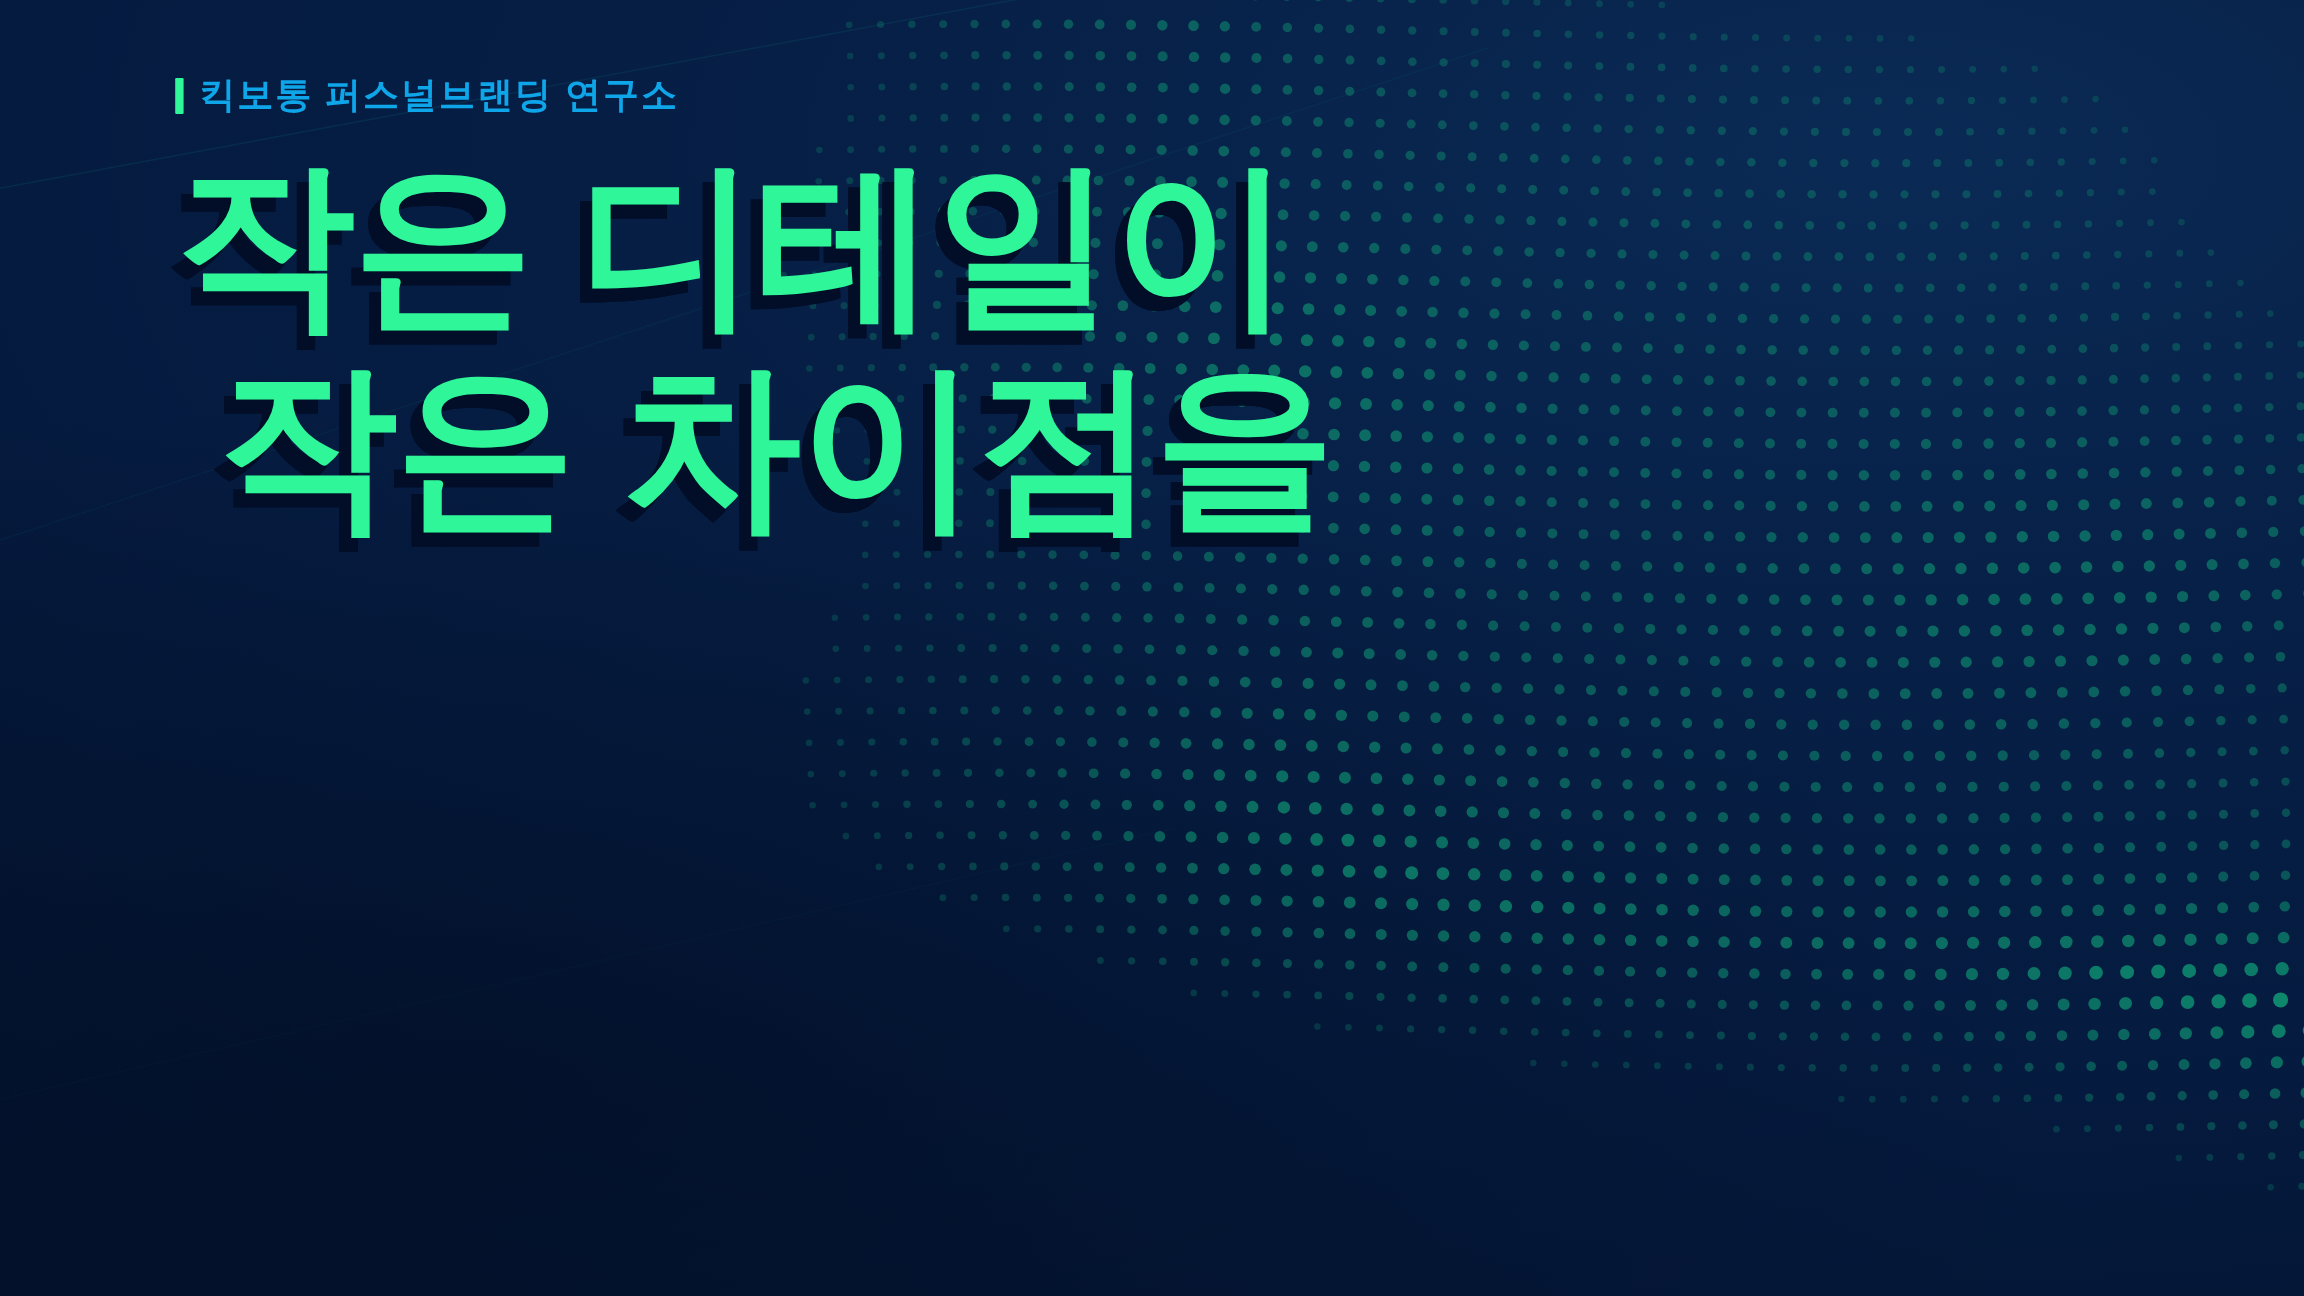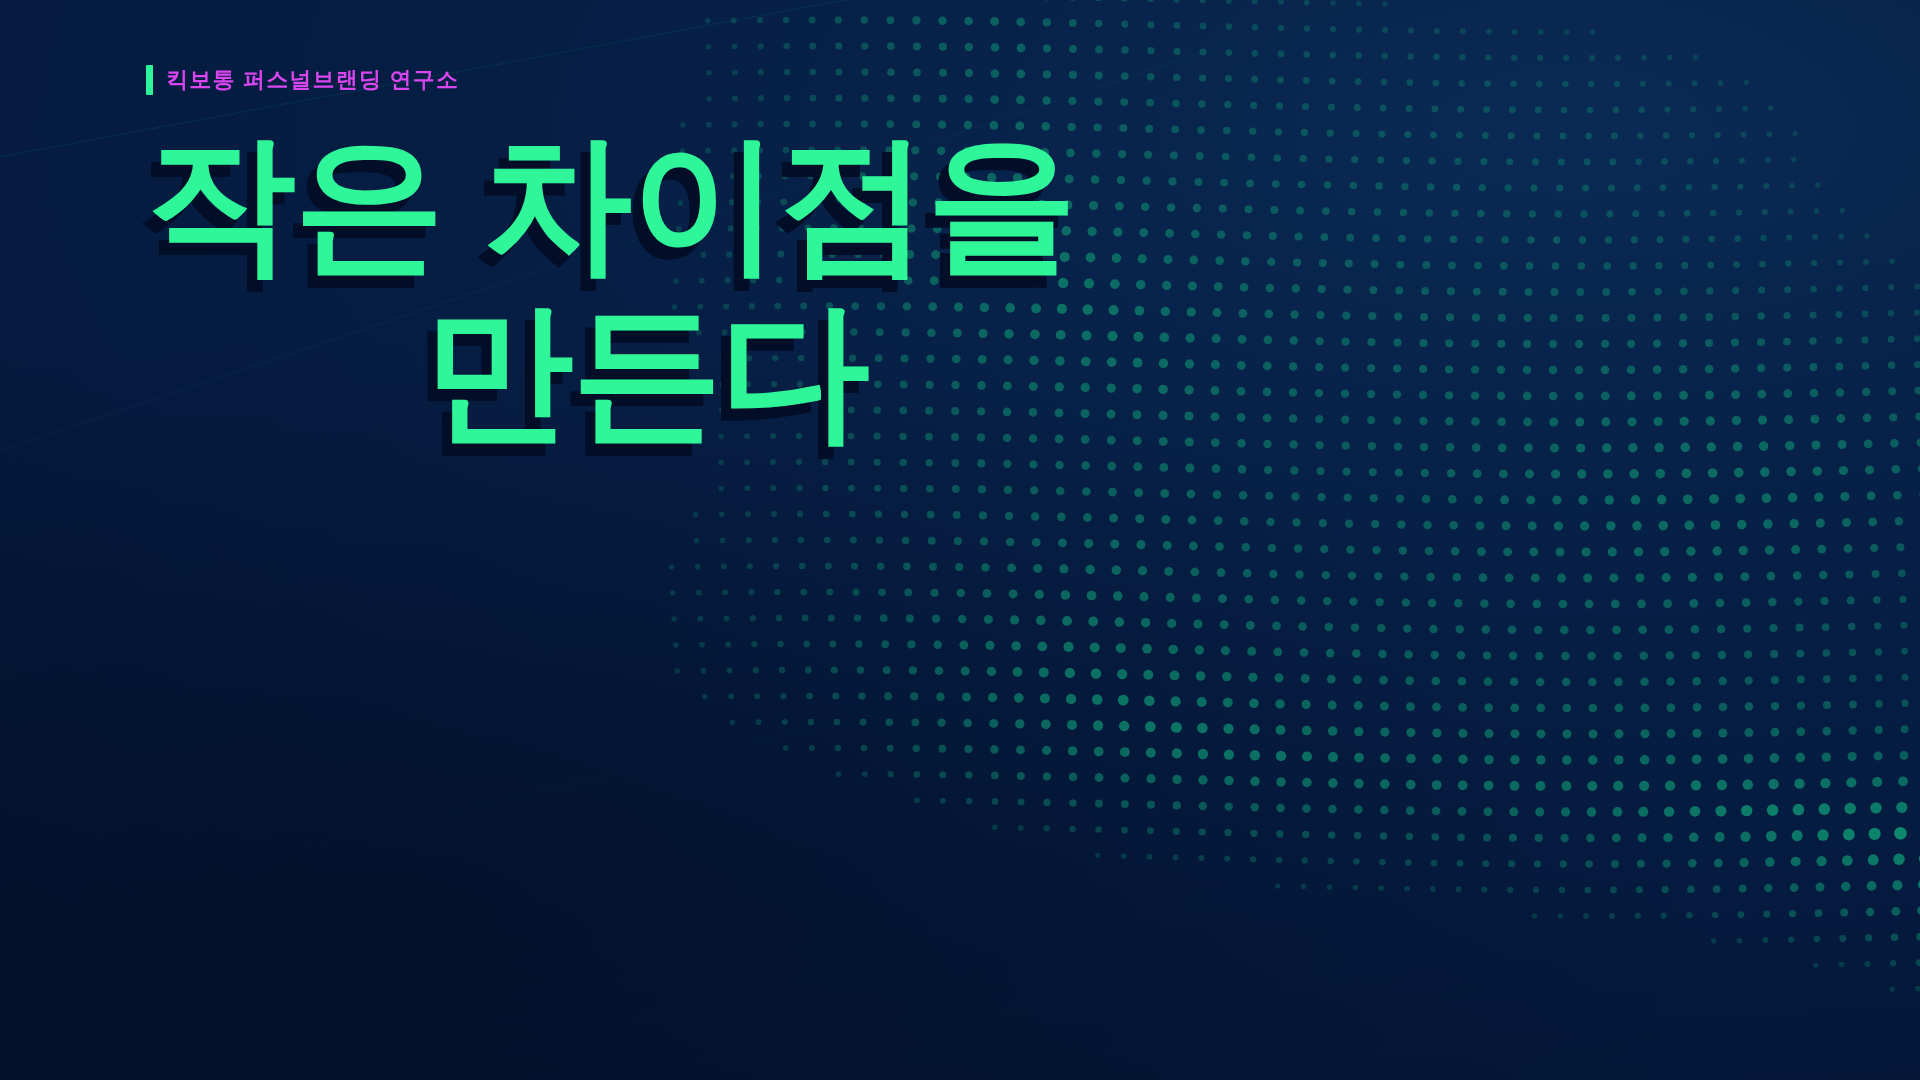--- a/index.html
+++ b/index.html
@@ -65,22 +65,22 @@
     height: 40px;
   }
   .eyebrow-bar {
     width: 7px;
     height: 30px;
     background: #2FF799;
     flex: 0 0 auto;
     border-radius: 1px;
   }
   .eyebrow-text {
-    color: #d946ef;
-    font-size: 22px;
+    color: #0ea5e9;
+    font-size: 30px;
     font-weight: 700;
     letter-spacing: 0.055em;
     line-height: 1;
     white-space: nowrap;
   }
 
   .headline {
     margin-top: 28px;
   }
   .headline-line {
@@ -1704,18 +1704,18 @@
   </div>
 
   <div class="content">
 
     <div class="eyebrow">
       <span class="eyebrow-bar"></span>
       <span class="eyebrow-text">킥보통 퍼스널브랜딩 연구소</span>
     </div>
 
     <div class="headline">
+      <div class="headline-line">작은 디테일이</div>
       <div class="headline-line">작은 차이점을</div>
-      <div class="headline-line">만든다</div>
     </div>
 
   </div>
 </div>
 
 </body></html>

